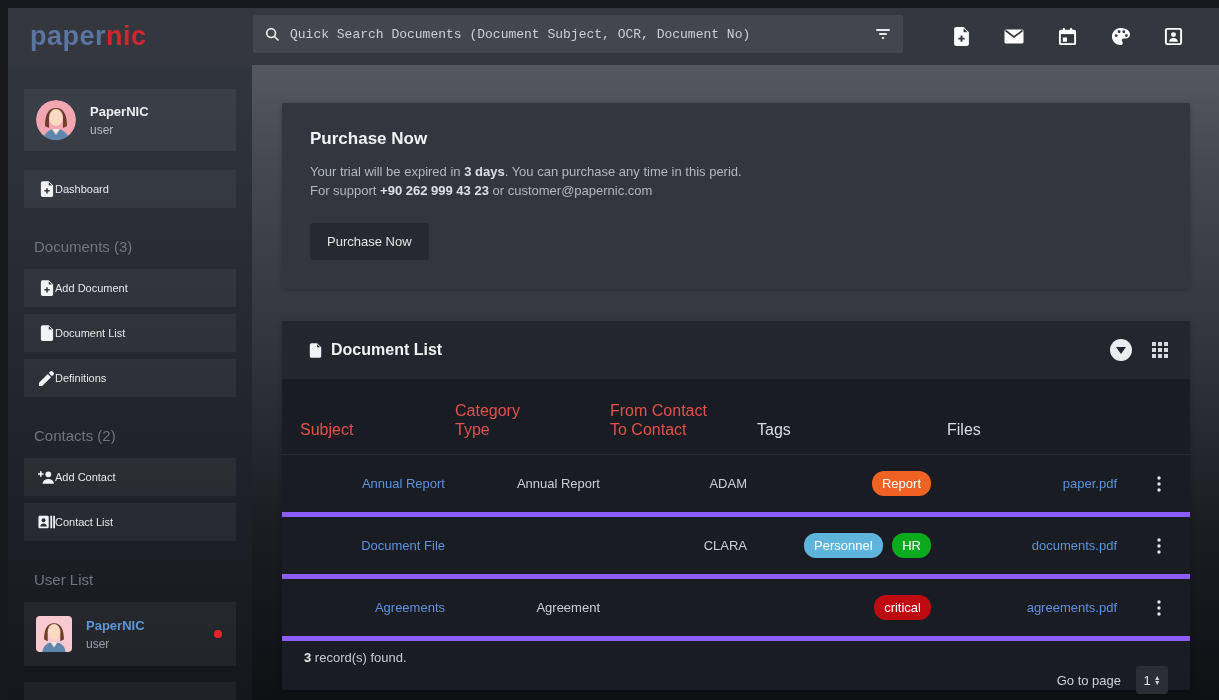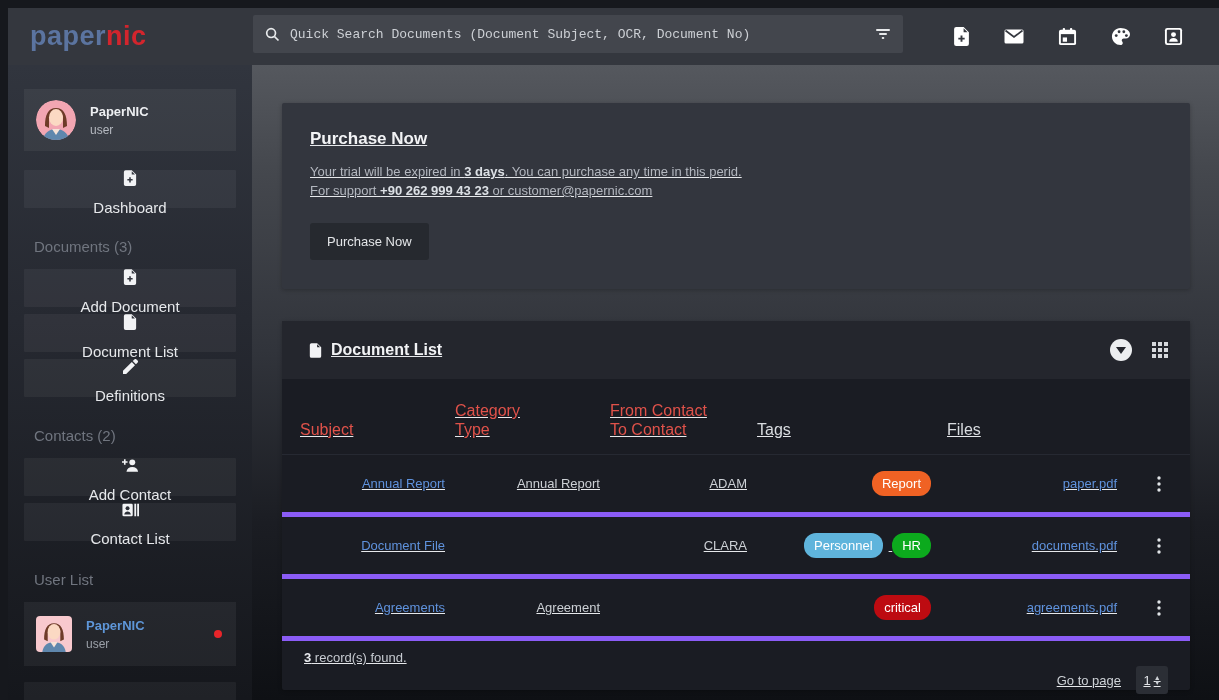--- a/index.html
+++ b/index.html
@@ -49,22 +49,22 @@
     cursor: pointer;
   }
   .avatar { width: 40px; height: 40px; border-radius: 50%; overflow: hidden; flex: none; }
   .avatar svg { display: block; }
   .profile-name { font-size: 13px; font-weight: 700; color: #edeff2; }
   .profile-role { font-size: 12px; color: #b4b8bf; margin-top: 4px; }
 
   .nav-item {
     margin: 7px 16px; height: 38px;
     background: rgba(255,255,255,.05);
-    display: flex; align-items: center; gap: 13px; padding: 0 14px;
-    font-size: 15px; color: #e6e8eb; cursor: pointer; border-radius: 1px; flex-direction: column;
+    display: flex; align-items: center; padding: 0 14px;
+    font-size: 11px; color: #e6e8eb; cursor: pointer; border-radius: 1px;
   }
   .nav-item .nico { color: #f2f3f5; display: flex; width: 17px; justify-content: center; }
   .section-header {
     margin: 30px 26px 14px; font-size: 15px; color: #70757f;
   }
   .user-card {
     margin: 9px 16px; height: 64px;
     background: rgba(255,255,255,.055);
     display: flex; align-items: center; gap: 14px; padding: 0 12px;
     cursor: pointer; position: relative;
@@ -73,21 +73,20 @@
   .user-name { font-size: 13px; font-weight: 700; color: #5e96d8; }
   .user-role { font-size: 12px; color: #9ba0a8; margin-top: 4px; }
   .status-dot { position: absolute; right: 14px; top: 28px; width: 8px; height: 8px; border-radius: 50%; }
   .nav-item.partial { margin-top: 16px; }
 
   
   .main {
     position: absolute; left: 252px; top: 65px; right: 0; bottom: 0;
     background: linear-gradient(180deg, #55585e 0%, #45484e 16%, #31343b 45%, #1b1d23 72%, #0e1014 100%);
     overflow: hidden;
-    text-decoration: underline;
   }
   .purchase-card {
     margin: 38px 29px 0 30px; height: 186px;
     background: #33363e; border-radius: 2px;
     padding: 26px 28px; box-shadow: 0 1px 4px rgba(0,0,0,.25);
   }
   .purchase-title { font-size: 17px; font-weight: 700; color: #f2f3f5; }
   .purchase-text { margin-top: 13px; font-size: 13px; line-height: 19px; color: #b3b7bf; }
   .purchase-text b { color: #dce0e5; }
   .purchase-btn {

